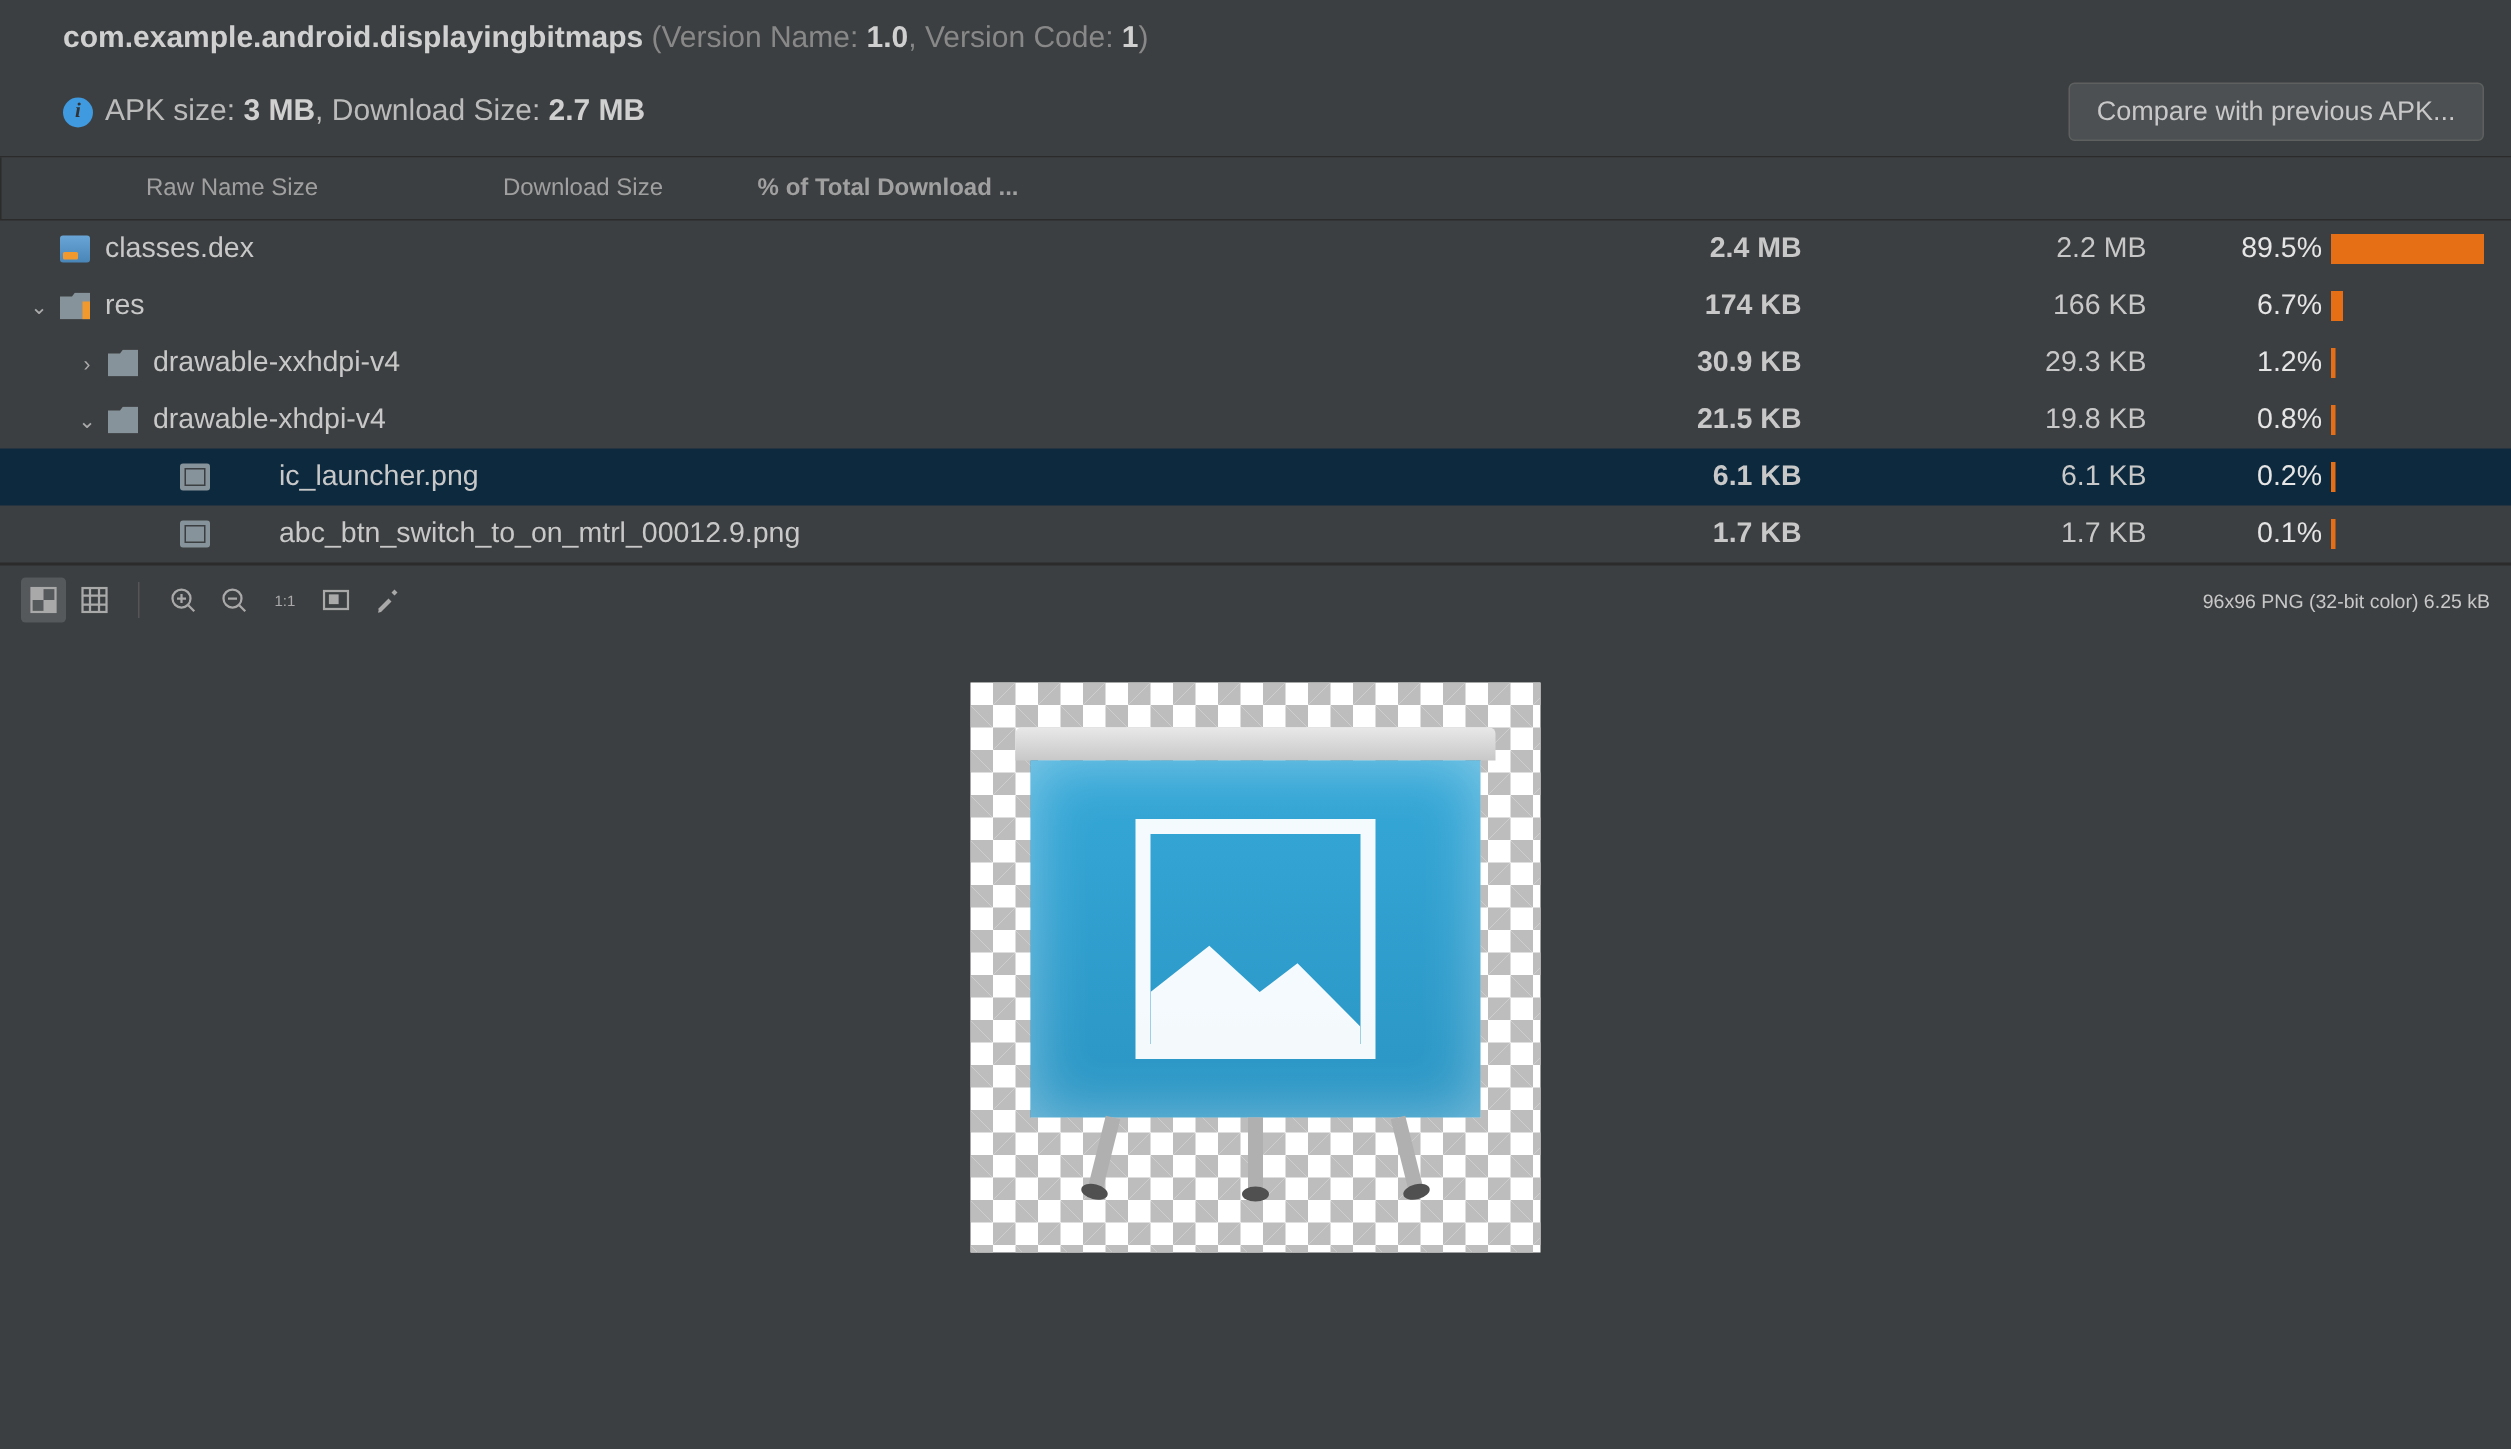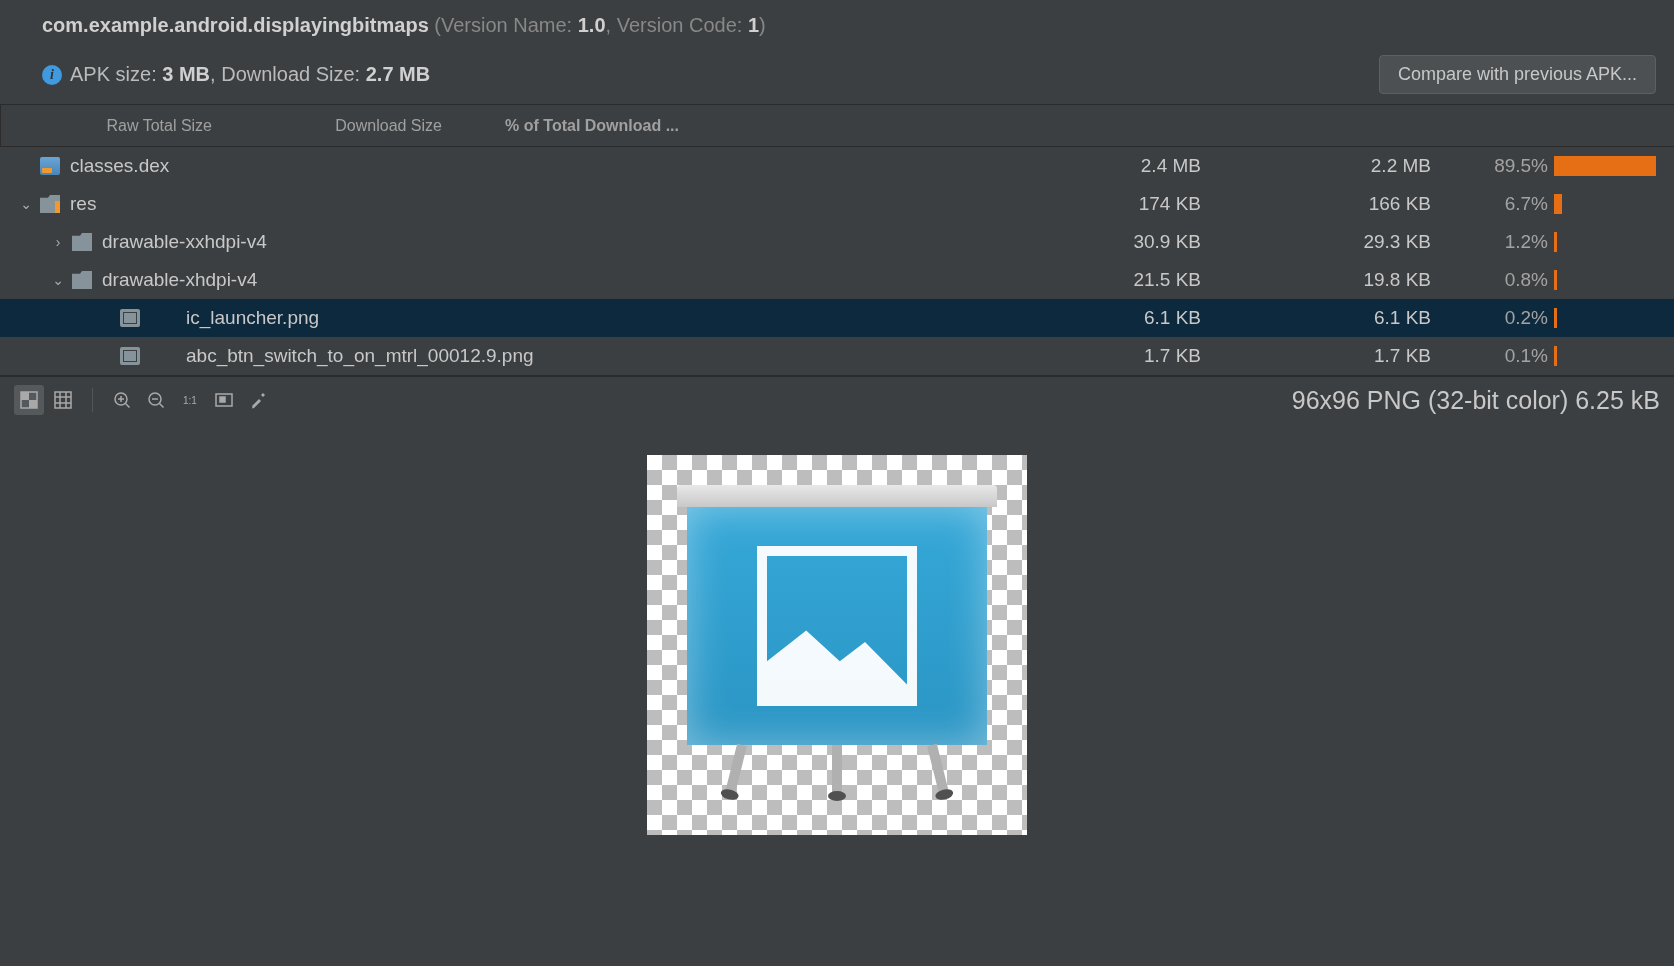--- a/index.html
+++ b/index.html
@@ -109,23 +109,23 @@
       width: 20px; height: 18px;
       display: inline-block;
       margin-right: 6px;
     }
     .ficon.dex { background: linear-gradient(#6aa5d8,#4a85b8); border-radius:2px; position:relative;}
     .ficon.dex::after{content:"";position:absolute;bottom:2px;left:2px;width:10px;height:5px;background:#f2992e;border-radius:1px;}
     .ficon.folder { background: #87939a; clip-path: polygon(0 15%, 40% 15%, 50% 0, 100% 0, 100% 100%, 0 100%); position:relative;}
     .ficon.folder.special::after{content:"";position:absolute;bottom:0;right:-2px;width:7px;height:12px;background:#f2992e;}
     .ficon.img { background: #87939a; border-radius:2px; position:relative;}
     .ficon.img::after{content:"";position:absolute;top:3px;left:3px;right:3px;bottom:3px;border:1px solid #3c3f41;}
-    .val-raw { width: 230px; text-align: right; padding-right: 18px; color: #c8c8c8;}
+    .val-raw { width: 230px; text-align: right; padding-right: 18px; color: #c8c8c8; font-weight: bold;}
     .val-dl { width: 230px; text-align: right; padding-right: 18px; color: #c8c8c8;}
-    .val-pct { width: 105px; text-align: right; padding-right: 6px; color: #a3a3a3;}
+    .val-pct { width: 105px; text-align: right; padding-right: 6px; color: #e5e5e5;}
     .val-bar { width: 120px; padding-right: 6px;}
     .bar-track { height: 20px; display:flex; }
     .bar-fill { background: #e66e14; height: 100%; }
     
     .preview-area {
       flex: 1;
       display: flex;
       flex-direction: column;
       border-top: 1px solid #2b2b2b;
     }
@@ -141,21 +141,21 @@
     .tb-btn {
       width: 30px; height: 30px;
       display: flex; align-items: center; justify-content: center;
       color: #a9a9a9;
       border-radius: 3px;
       cursor: pointer;
     }
     .tb-btn.active { background: #55595b; }
     .tb-btn svg { width: 18px; height: 18px; stroke: currentColor; fill: none; stroke-width: 1.5; }
     .tb-btn.fill svg { fill: currentColor; stroke: none; }
-    .preview-info { font-size: 25px; color: #c8c8c8; }
+    .preview-info { font-size: 13px; color: #c8c8c8; }
     
     .preview-canvas {
       flex: 1;
       display: flex;
       align-items: flex-start;
       justify-content: center;
       padding-top: 32px;
     }
     .checker {
       width: 380px; height: 380px;
@@ -226,21 +226,21 @@
         <span>Download Size:</span>
         <span> </span><span class="bold">2.7 MB</span>
       </span>
     </div>
     <button class="btn-compare">Compare with previous APK...</button>
   </div>
 </div>
 
 <div class="table-area">
   <div class="table-header">
-    <div class="col-raw">Raw Total Size</div>
+    <div class="col-raw">Raw Name Size</div>
     <div class="col-dl">Download Size</div>
     <div class="col-pct" style="width:225px;">% of Total Download ...</div>
   </div>
   <div class="tree-body" id="tree-body">
       <div class="tree-row">
         <div class="tree-label indent-0">
           <span class="arrow none"></span>
           <span class="ficon dex"></span>
           <span>classes.dex</span>
         </div>

